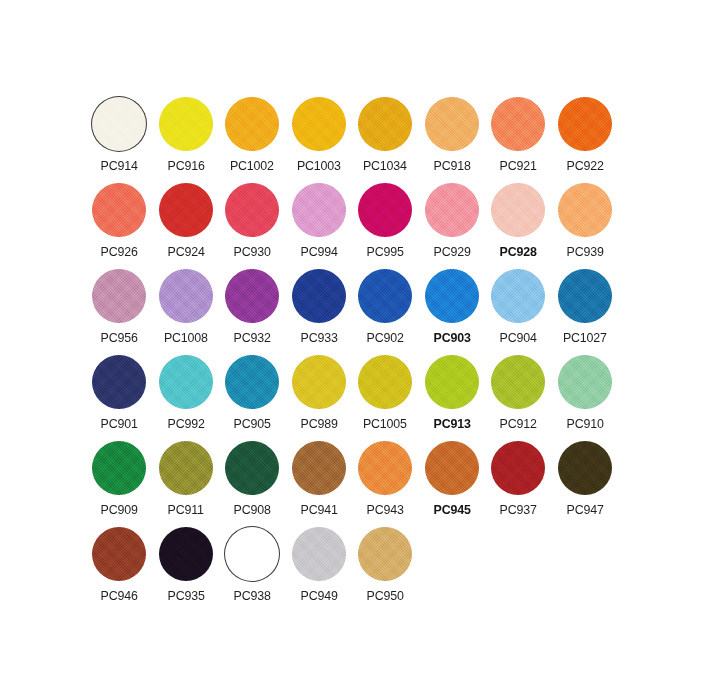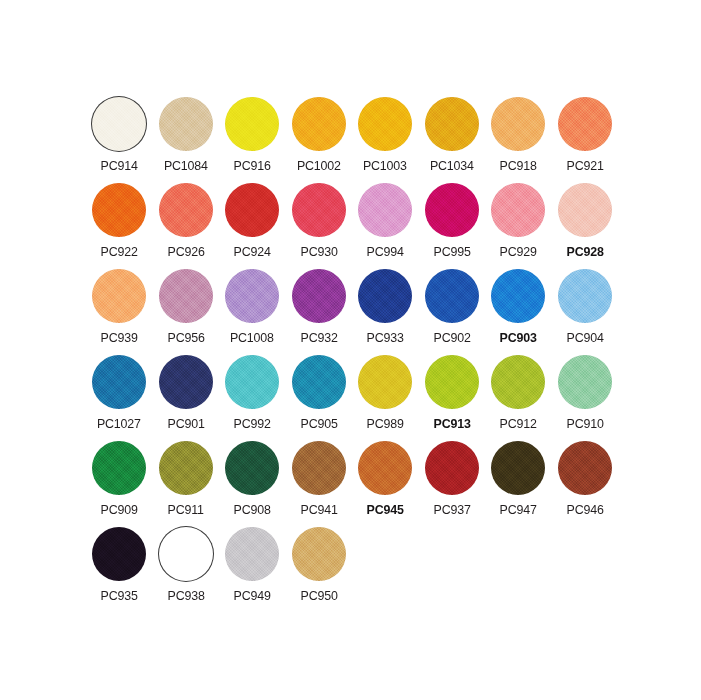--- a/index.html
+++ b/index.html
@@ -90,26 +90,20 @@
 <div id="chart-root">
   <div class="swatch-grid">
       <div class="swatch-cell">
         <div class="swatch-dot-wrap">
           <div class="swatch-dot outlined" style="background-color: rgb(244, 241, 230);"></div>
         </div>
         <div class="swatch-label">PC914</div>
       </div>
       <div class="swatch-cell">
         <div class="swatch-dot-wrap">
-          <div class="swatch-dot" style="background-color: rgb(217, 195, 156);"></div>
-        </div>
-        <div class="swatch-label">PC1084</div>
-      </div>
-      <div class="swatch-cell">
-        <div class="swatch-dot-wrap">
           <div class="swatch-dot" style="background-color: rgb(233, 224, 27);"></div>
         </div>
         <div class="swatch-label">PC916</div>
       </div>
       <div class="swatch-cell">
         <div class="swatch-dot-wrap">
           <div class="swatch-dot" style="background-color: rgb(240, 168, 28);"></div>
         </div>
         <div class="swatch-label">PC1002</div>
       </div>
@@ -258,20 +252,26 @@
         <div class="swatch-label">PC905</div>
       </div>
       <div class="swatch-cell">
         <div class="swatch-dot-wrap">
           <div class="swatch-dot" style="background-color: rgb(217, 192, 35);"></div>
         </div>
         <div class="swatch-label">PC989</div>
       </div>
       <div class="swatch-cell">
         <div class="swatch-dot-wrap">
+          <div class="swatch-dot" style="background-color: rgb(207, 189, 28);"></div>
+        </div>
+        <div class="swatch-label">PC1005</div>
+      </div>
+      <div class="swatch-cell">
+        <div class="swatch-dot-wrap">
           <div class="swatch-dot" style="background-color: rgb(170, 198, 31);"></div>
         </div>
         <div class="swatch-label bold">PC913</div>
       </div>
       <div class="swatch-cell">
         <div class="swatch-dot-wrap">
           <div class="swatch-dot" style="background-color: rgb(165, 188, 42);"></div>
         </div>
         <div class="swatch-label">PC912</div>
       </div>
@@ -297,20 +297,26 @@
         <div class="swatch-dot-wrap">
           <div class="swatch-dot" style="background-color: rgb(28, 82, 56);"></div>
         </div>
         <div class="swatch-label">PC908</div>
       </div>
       <div class="swatch-cell">
         <div class="swatch-dot-wrap">
           <div class="swatch-dot" style="background-color: rgb(155, 99, 52);"></div>
         </div>
         <div class="swatch-label">PC941</div>
+      </div>
+      <div class="swatch-cell">
+        <div class="swatch-dot-wrap">
+          <div class="swatch-dot" style="background-color: rgb(232, 133, 58);"></div>
+        </div>
+        <div class="swatch-label">PC943</div>
       </div>
       <div class="swatch-cell">
         <div class="swatch-dot-wrap">
           <div class="swatch-dot" style="background-color: rgb(196, 101, 42);"></div>
         </div>
         <div class="swatch-label bold">PC945</div>
       </div>
       <div class="swatch-cell">
         <div class="swatch-dot-wrap">
           <div class="swatch-dot" style="background-color: rgb(165, 31, 34);"></div>

